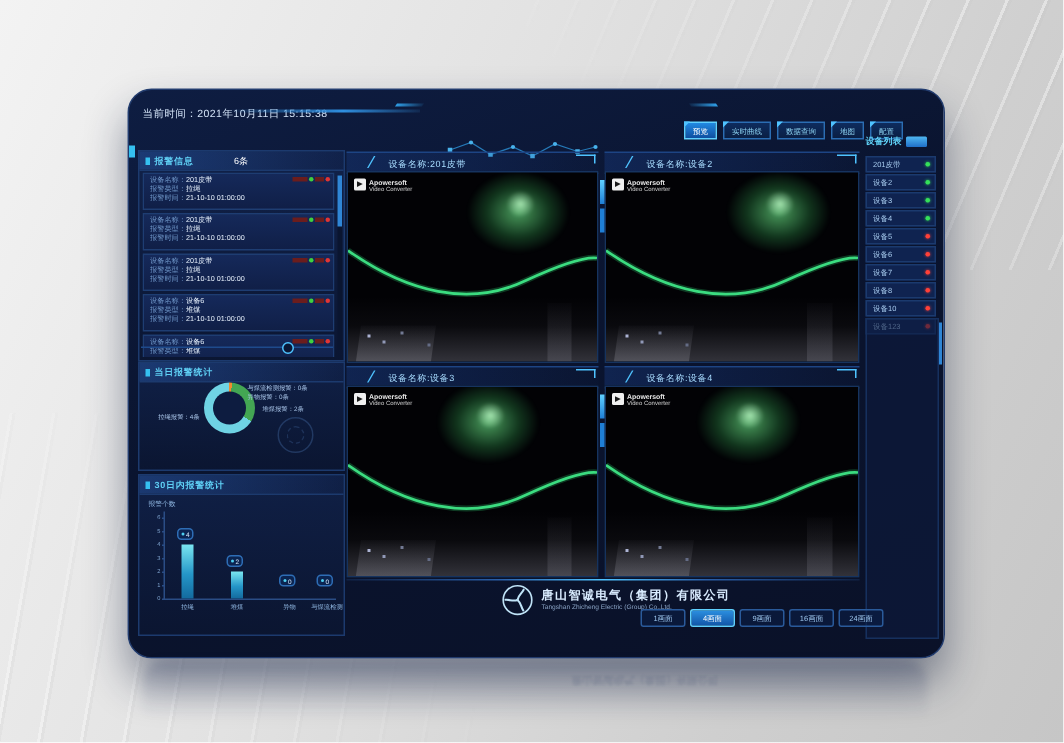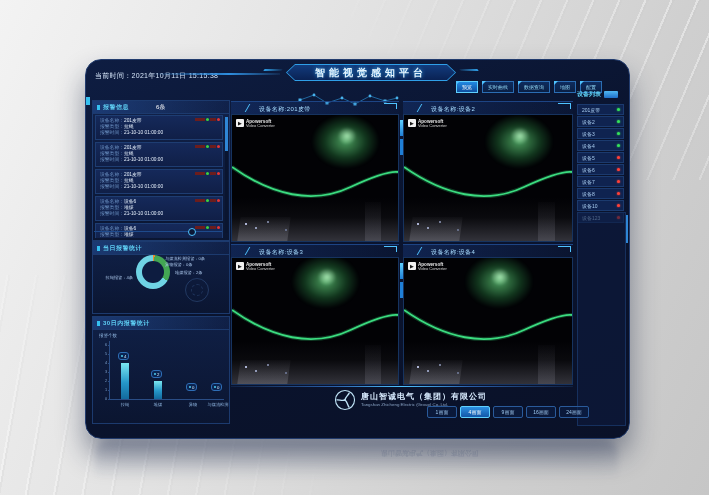--- a/index.html
+++ b/index.html
@@ -173,25 +173,20 @@
 <div class="stage">
   <div class="streak streak-tr"></div>
   <div class="streak streak-bl"></div>
 
   <div class="card">
 
     <div class="time">当前时间：2021年10月11日 15:15:38</div>
     <div class="head-line"></div>
     <div class="title-wing wing-l"></div>
     <div class="title-wing wing-r"></div>
-    <div class="title-box">
-      <div class="inner">
-          <span>智能视觉感知平台</span>
-        </div>
-    </div>
     <div class="nav">
 
     <div class="nav-btn active">预览</div>
         <div class="nav-btn">实时曲线</div>
         <div class="nav-btn">数据查询</div>
         <div class="nav-btn">地图</div>
         <div class="nav-btn">配置</div>
       </div>
     <svg class="node-deco" viewBox="0 0 104 17">
       <polyline points="4,9 18,4 31,12 46,7 59,13 74,5 89,10 101,7" fill="none" stroke="#2f9fe8" stroke-width="0.8" opacity="0.8"></polyline>

